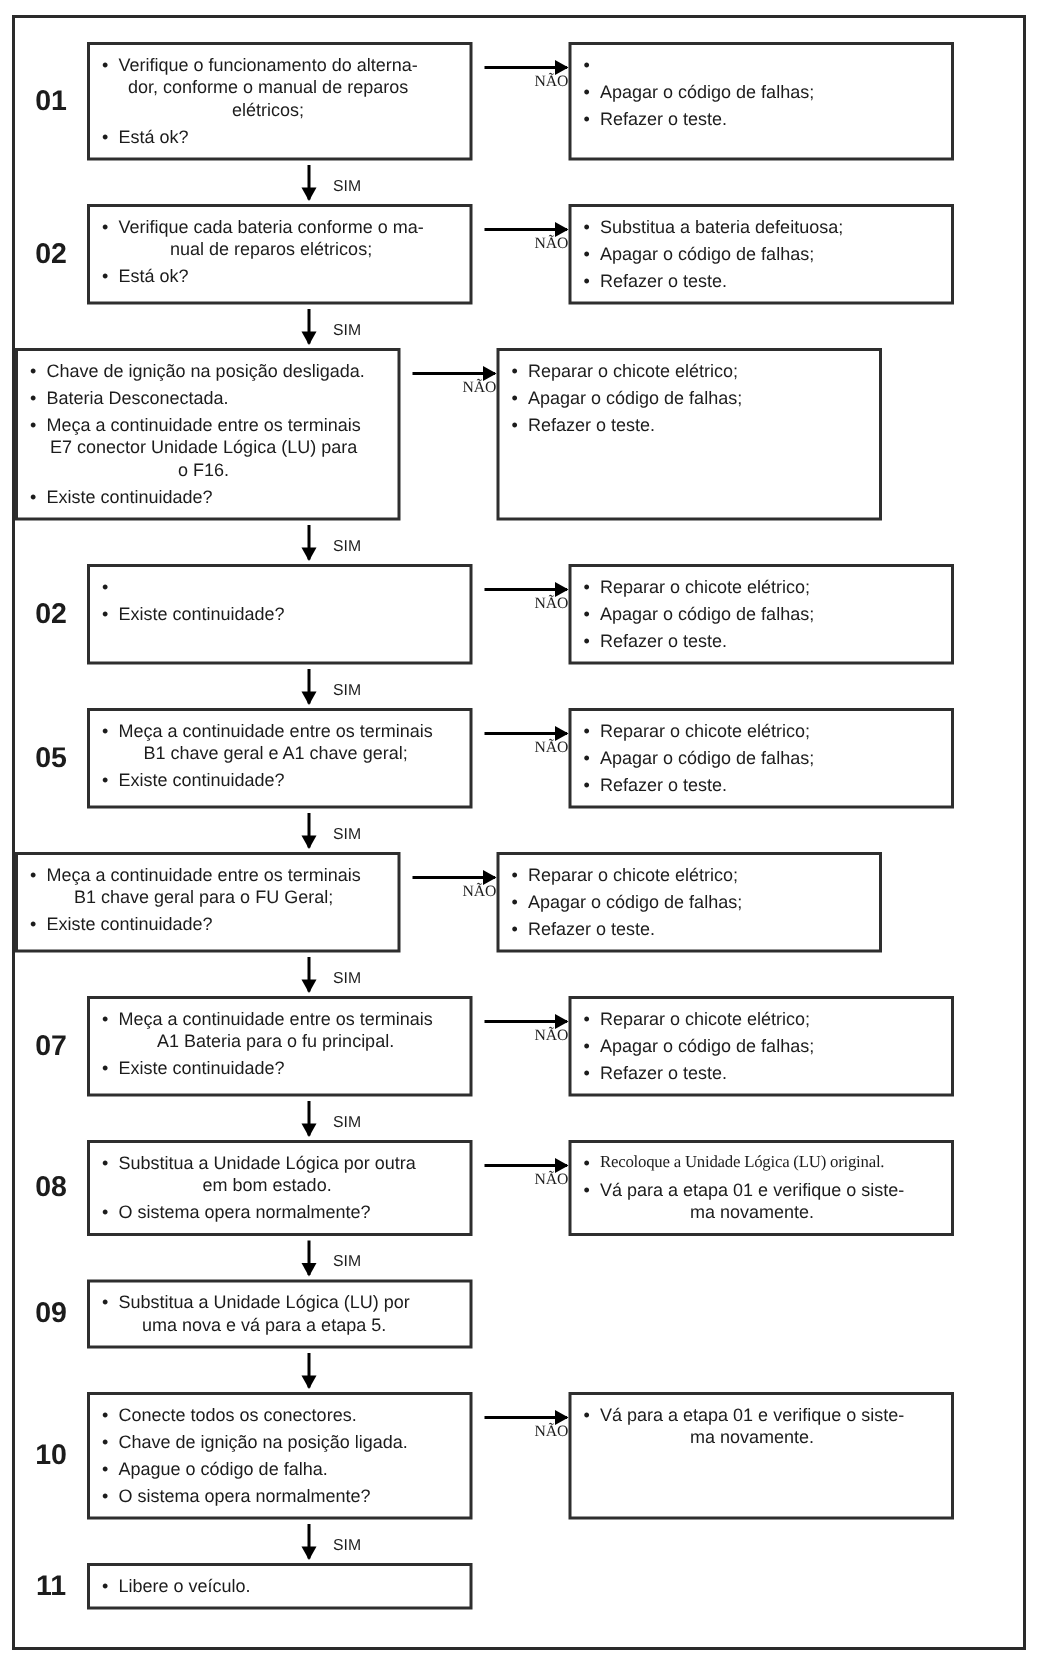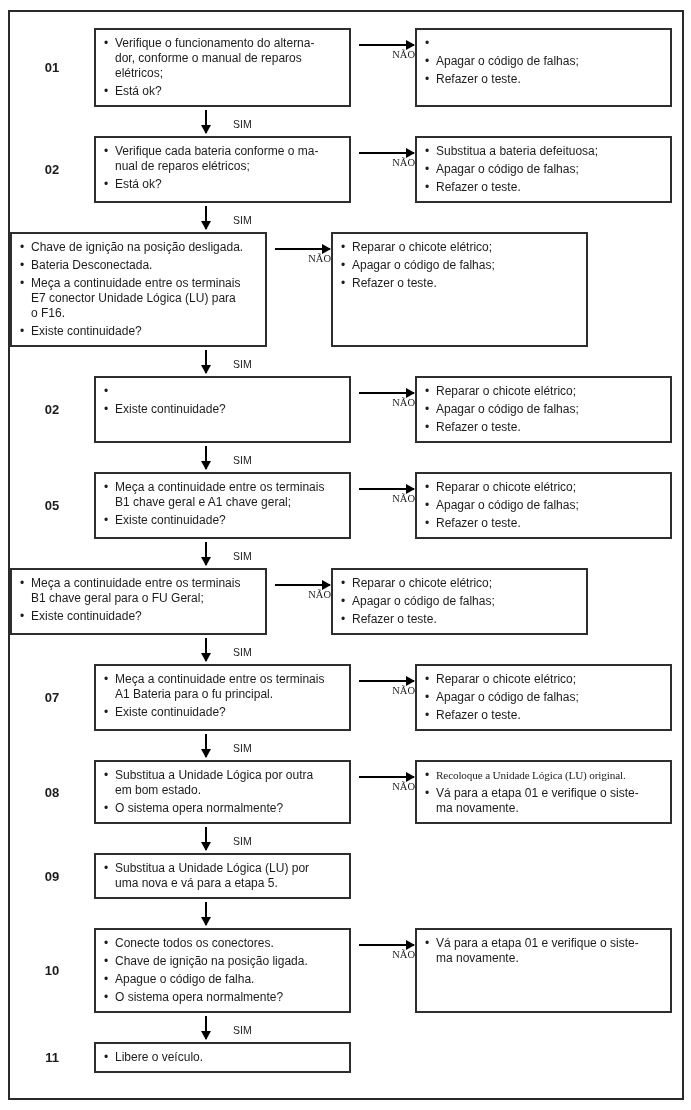--- a/index.html
+++ b/index.html
@@ -15,23 +15,23 @@
     position: absolute;
     left: 8px; top: 10px;
     width: 676px; height: 1090px;
     border: 2px solid #2a2a2a;
     box-sizing: border-box;
     padding-top: 16px;
     overflow: hidden;
   }
   .row { display: flex; align-items: stretch; }
   .col-num {
-    width: 84px; flex: none;
+    width: 48px; flex: none;
     display: flex; align-items: center; justify-content: center;
-    font-size: 13px; font-weight: 700;
+    font-size: 19px; font-weight: 700;
   }
   .box {
     box-sizing: border-box;
     border: 2px solid #2e2e2e;
     background: #fff;
     padding: 6px 6px 6px 8px;
   }
   .box.left  { width: 257px; flex: none; }
   .box.right { width: 257px; flex: none; }
   .arrow-zone { width: 64px; flex: none; position: relative; }
@@ -58,26 +58,25 @@
   .v-arrow::after {
     content: ""; position: absolute; left: -4px; bottom: -1px;
     width: 0; height: 0;
     border-left: 5px solid transparent;
     border-right: 5px solid transparent;
     border-top: 9px solid #000;
   }
   .sim-label {
     position: absolute; left: 212px; bottom: 6px;
     font-size: 10.5px;
-    margin-left: 11px;
   }
   .item { display: flex; margin-top: 3px; }
   .item:first-child { margin-top: 0; }
   .dot { width: 11px; flex: none; font-size: 12px; line-height: 15px; }
-  .txt { white-space: pre; font-size: 12px; line-height: 15px; }
+  .txt { white-space: pre; font-size: 12px; line-height: 15px; text-align: center; }
   .item.tight .txt { font-size: 11.2px; letter-spacing: -0.15px; font-family: Liberation Serif, serif; }
 </style>
 </head>
 <body>
 
 <div class="page">
   <div class="frame">
 
     <div class="row">
       <div class="col-num">01</div>

